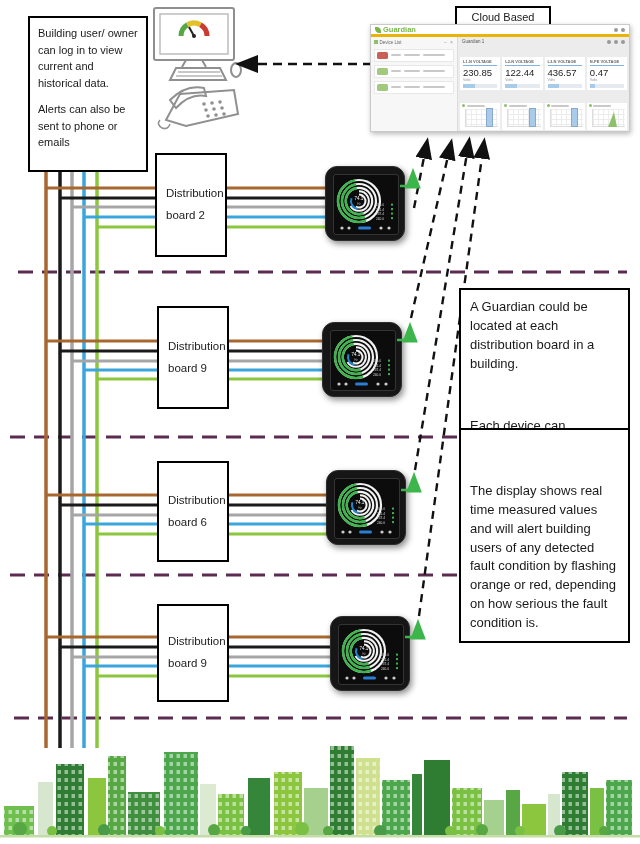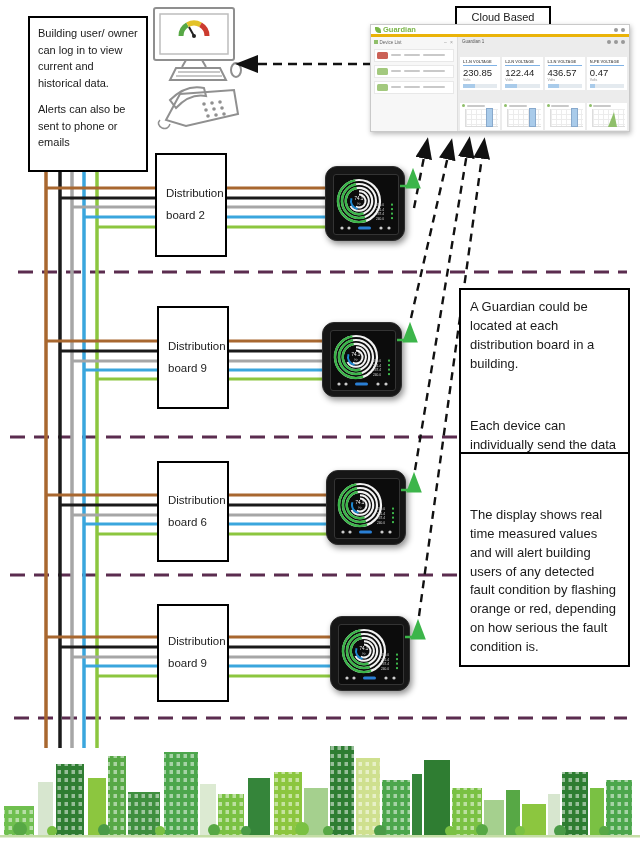--- a/index.html
+++ b/index.html
@@ -527,21 +527,21 @@
           </g>
         </svg>
       </div>
     </div>
   </div>
 
   <div class="notebox" style="top:288px">
     <p>A Guardian could be located at each distribution board in a building.</p>
     <p>Each device can individually send the data to a cloud based server. Where alerts can be sent to the building user or maintenance company.</p>
   </div>
-  <div class="notebox" style="top:452px">
+  <div class="notebox" style="top:428px">
     <p>The display shows real time measured values and will alert building users of any detected fault condition by flashing orange or red, depending on how serious the fault condition is.</p>
   </div>
 
   <svg id="overlay" width="640" height="844">
     <defs>
       <marker id="ah-black" markerWidth="9" markerHeight="7" refX="7" refY="3.5" orient="auto">
         <path d="M0,0 L9,3.5 L0,7 Z" fill="#111"></path>
       </marker>
       <marker id="ah-green" markerWidth="8" markerHeight="6" refX="6" refY="3" orient="auto">
         <path d="M0,0 L8,3 L0,6 Z" fill="#3cb54a"></path>

